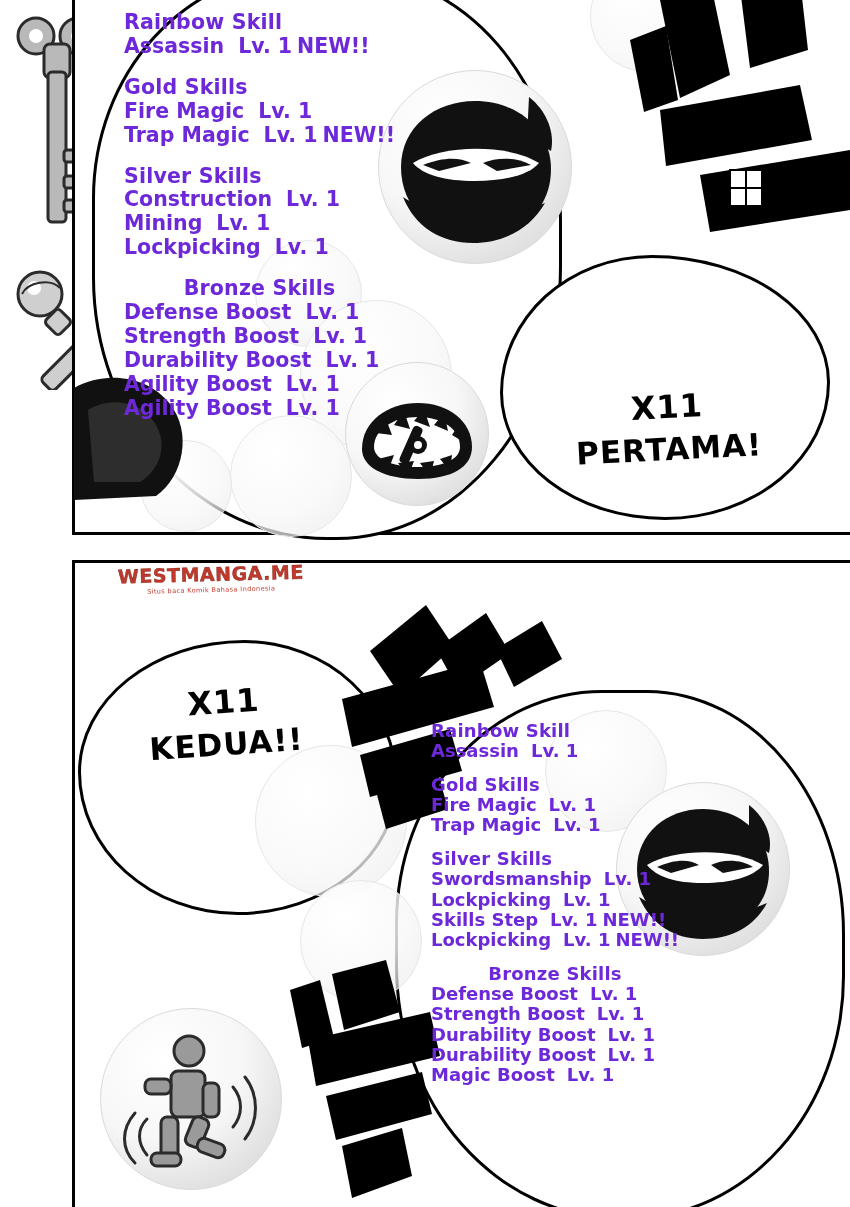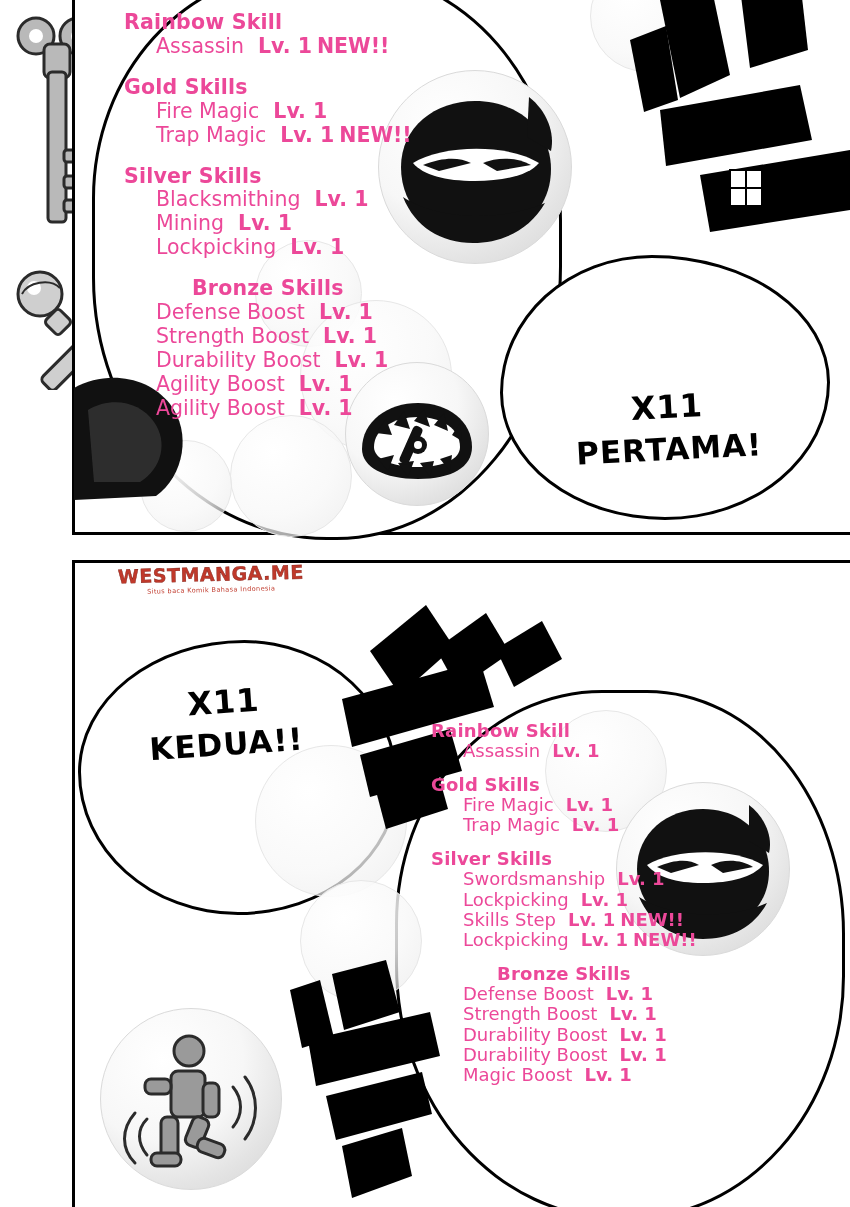--- a/index.html
+++ b/index.html
@@ -96,37 +96,37 @@
     top: 640px;
     width: 320px;
     height: 275px;
     border-radius: 52% 48% 50% 50% / 48% 52% 48% 52%;
   }
 
   
   .skill-block {
     position: absolute;
     font-family: "DejaVu Sans", sans-serif;
-    color: #ec4899;
+    color: #6d28d9;
     line-height: 1.02;
     z-index: 30;
   }
   .skill-group { margin-bottom: 17px; }
   .skill-group:last-child { margin-bottom: 0; text-align: center; }
   .skill-head {
     font-weight: bold;
     letter-spacing: 0.2px;
     white-space: nowrap;
   }
   .skill-row {
     display: flex;
     white-space: nowrap;
     align-items: baseline;
   }
-  .sk-name { font-weight: normal; margin-left: 32px; }
+  .sk-name { font-weight: bold; }
   .sk-lv { font-weight: bold; }
   .sk-new { font-weight: bold; margin-left: 5px; text-align: right; }
 
   #skills-1 { left: 124px; top: 12px; font-size: 20.5px; }
   #skills-1 .skill-head { font-size: 20.5px; }
   #skills-1 .skill-row { font-size: 20.5px; }
   #skills-1 .sk-lv { margin-left: 14px; }
   #skills-1 .skill-group { margin-bottom: 20px; }
   #skills-1 .skill-row { margin-top: 3px; }
 
@@ -300,21 +300,21 @@
       <div class="skill-row">
         <span class="sk-name">Trap Magic</span>
         <span class="sk-lv">Lv. 1</span>
         <span class="sk-new">NEW!!</span>
       </div>
     </div>
 
     <div class="skill-group">
       <div class="skill-head">Silver Skills</div>
       <div class="skill-row">
-        <span class="sk-name">Blacksmithing</span>
+        <span class="sk-name">Construction</span>
         <span class="sk-lv">Lv. 1</span>
       </div>
       <div class="skill-row">
         <span class="sk-name">Mining</span>
         <span class="sk-lv">Lv. 1</span>
       </div>
       <div class="skill-row">
         <span class="sk-name">Lockpicking</span>
         <span class="sk-lv">Lv. 1</span>
       </div>

